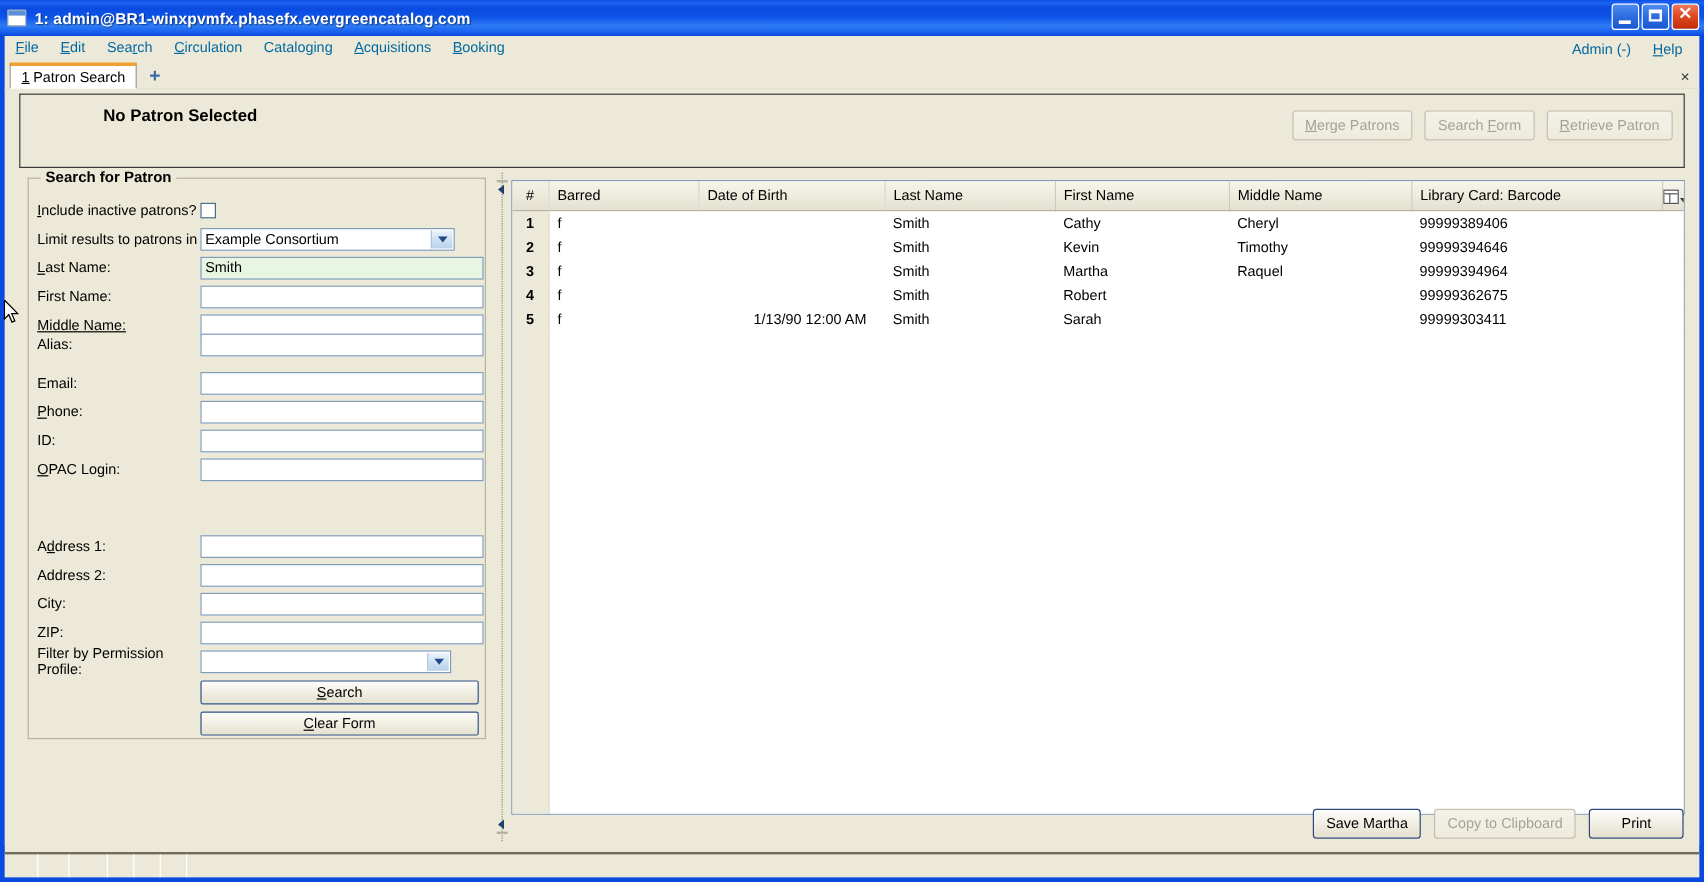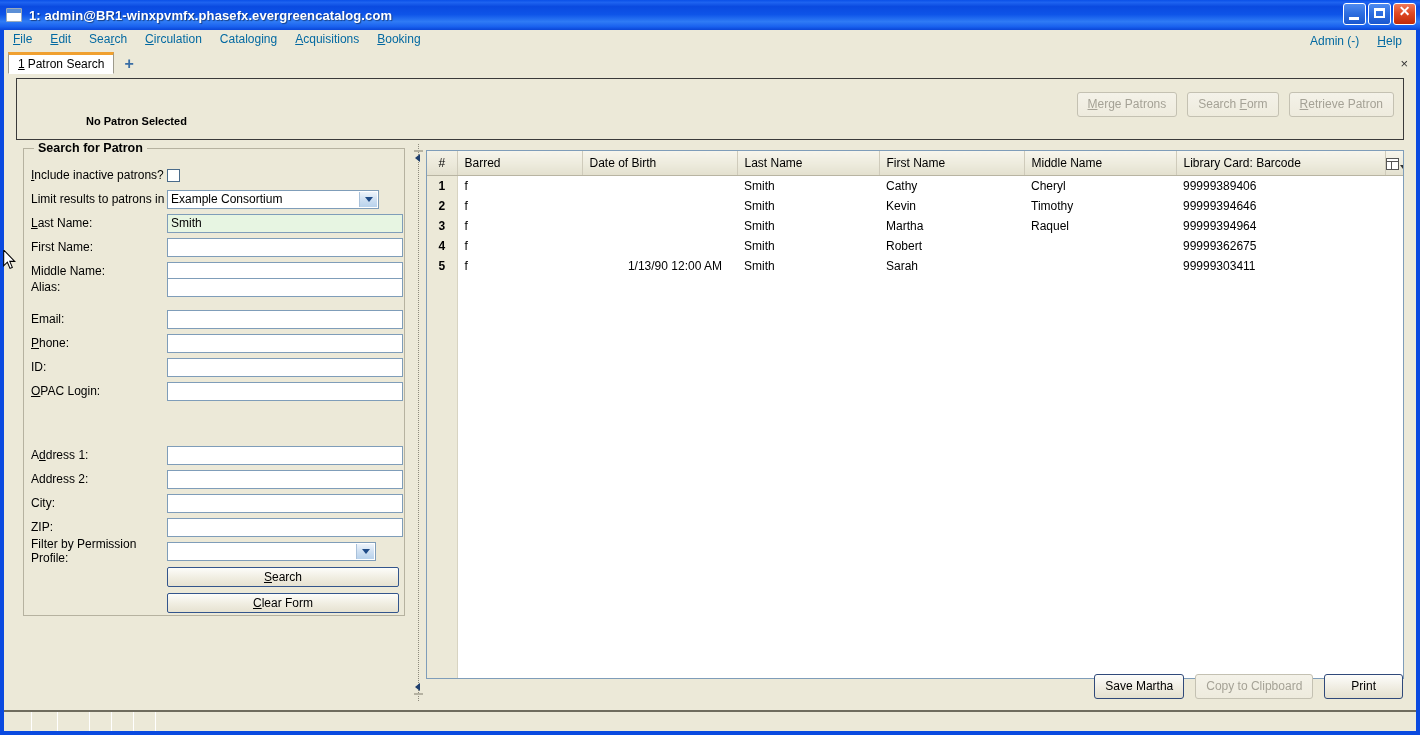--- a/index.html
+++ b/index.html
@@ -136,22 +136,22 @@
 
   
   .patron-header {
     position: absolute; left: 12px; top: 4px;
     width: 1388px; height: 62px;
     background: #ece9d8;
     border: 1px solid #3a3a3a;
     box-sizing: border-box;
   }
   .patron-title {
-    position: absolute; left: 21px; top: 36px;
-    font-size: 11px; font-weight: bold; color: #000; padding-left: 48px;
+    position: absolute; left: 21px; top: 9px;
+    font-size: 14px; font-weight: bold; color: #000; padding-left: 48px;
   }
   .patron-btns {
     position: absolute; right: 9px; top: 13px;
     display: flex; gap: 10px;
   }
   .btn {
     font-family: "Liberation Sans", sans-serif;
     font-size: 12px;
     padding: 4px 10px 5px 10px;
     background: linear-gradient(to bottom,#fbfbf8,#ebe8da 55%,#e3dfcd);
@@ -456,21 +456,21 @@
         <div class="frow" style="top:62px;">
           <div class="flabel"><u>L</u>ast Name:</div>
           <input class="finput focused" value="Smith" style="">
         </div>
 
         <div class="frow" style="top:86px;">
           <div class="flabel">First Name:</div>
           <input class="finput" value="" style="">
         </div>
 
-        <div class="frow" style="top:110px;">
+        <div class="frow" style="top:110px;text-decoration:underline;">
           <div class="flabel">Middle Name:</div>
           <input class="finput" value="" style="">
         </div>
 
         <div class="frow" style="top:126px;">
           <div class="flabel">Alias:</div>
           <input class="finput" value="" style="">
         </div>
 
         <div class="frow" style="top:158px;">

